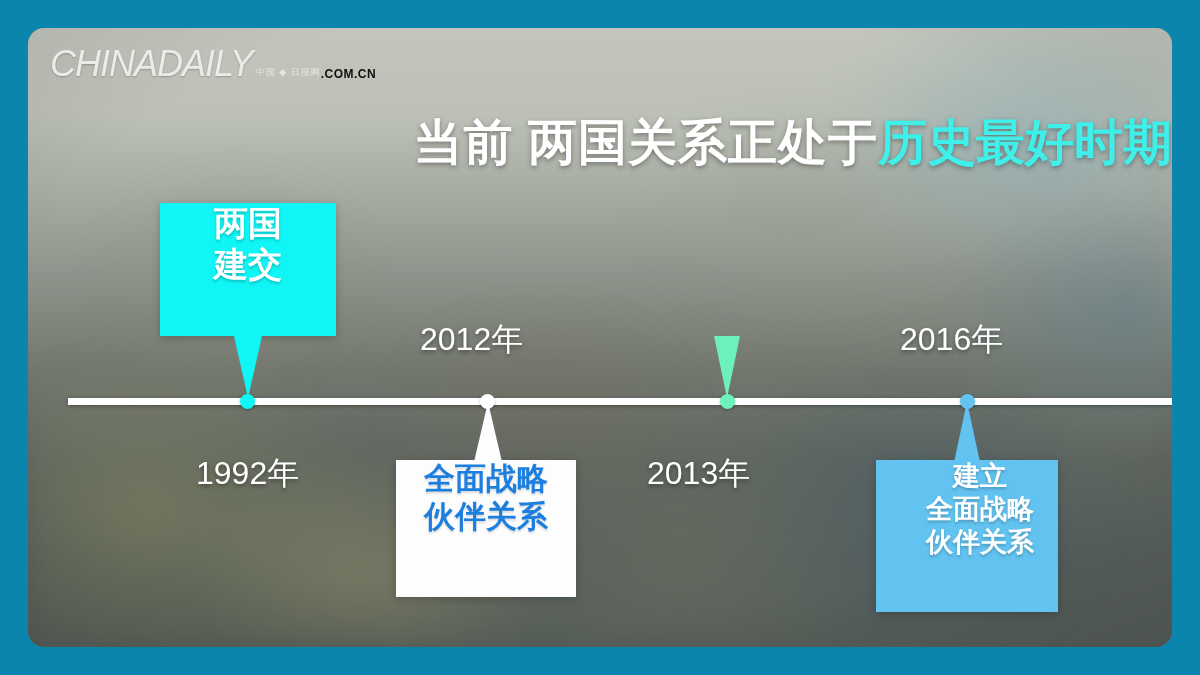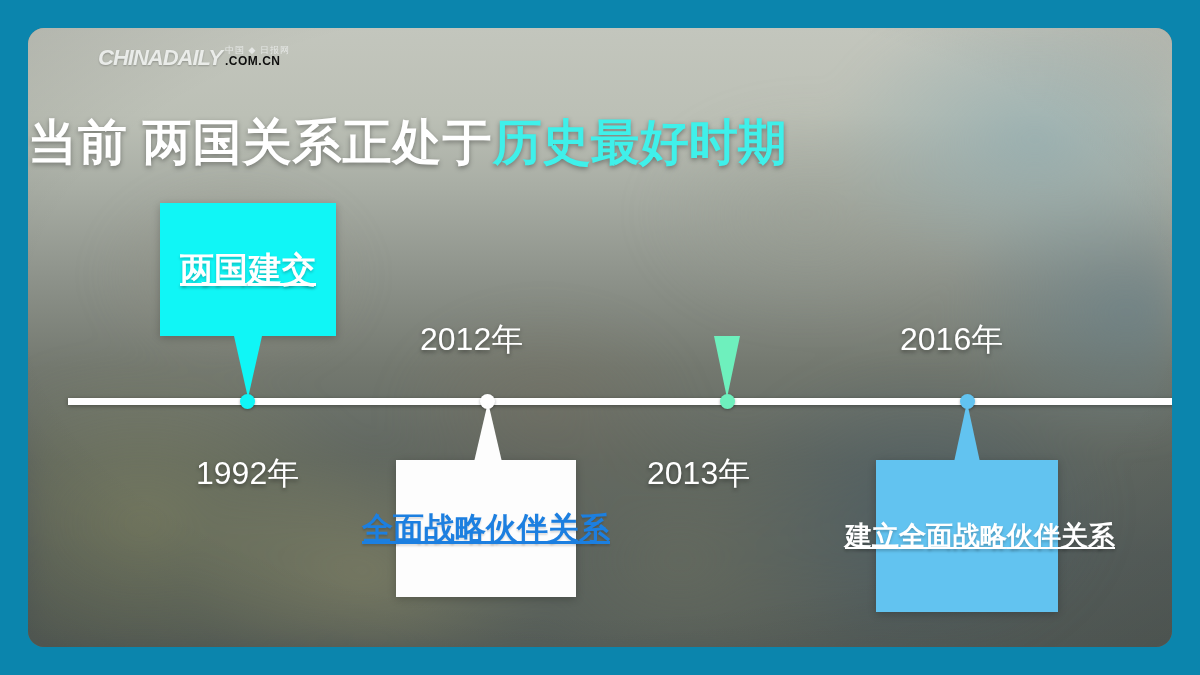--- a/index.html
+++ b/index.html
@@ -72,32 +72,31 @@
   #logo {
     position: absolute;
     left: 22px;
     top: 18px;
     display: flex;
     align-items: flex-end;
     opacity: 0.92;
   }
   #logo-main {
     font-family: "Liberation Sans", "DejaVu Sans", sans-serif;
-    font-weight: bold;
+    font-weight: normal;
     font-style: italic;
-    font-size: 22px;
+    font-size: 36px;
     letter-spacing: -1px;
     color: #eef0ee;
     text-shadow: 0 1px 2px rgba(0,0,0,0.25);
     line-height: 1;
-    margin-left: 48px;
   }
   #logo-right {
     display: flex;
-    flex-direction: column;
+    flex-direction: row;
     align-items: flex-start;
     margin-left: 3px;
     margin-bottom: 1px;
   }
   #logo-cn {
     font-size: 9px;
     color: #e8eae8;
     letter-spacing: 1px;
     line-height: 1;
   }
@@ -108,21 +107,21 @@
     letter-spacing: 0.5px;
     line-height: 1.1;
   }
 
   
   #headline {
     position: absolute;
     left: 0;
     right: 0;
     top: 90px;
-    text-align: left;
+    text-align: right;
     white-space: nowrap;
     font-size: 49px;
     font-weight: bold;
     line-height: 1;
     letter-spacing: 1px;
   }
   .headline-white {
     color: #ffffff;
     text-shadow: 0 2px 5px rgba(0,0,0,0.35);
   }
@@ -159,28 +158,26 @@
     font-weight: normal;
     text-shadow: 0 2px 4px rgba(0,0,0,0.40);
     white-space: nowrap;
   }
 
   
   .callout {
     position: absolute;
     box-sizing: border-box;
     display: flex;
-    flex-direction: row;
+    flex-direction: column;
     align-items: center;
-    justify-content: center;
     font-weight: bold;
     line-height: 1.22;
     text-align: center;
     box-shadow: 0 2px 8px rgba(0,0,0,0.22);
-    text-decoration: underline;
   }
   .callout .line { display: block; white-space: nowrap; }
 
   .callout-tail {
     position: absolute;
     width: 0;
     height: 0;
   }
 
   

